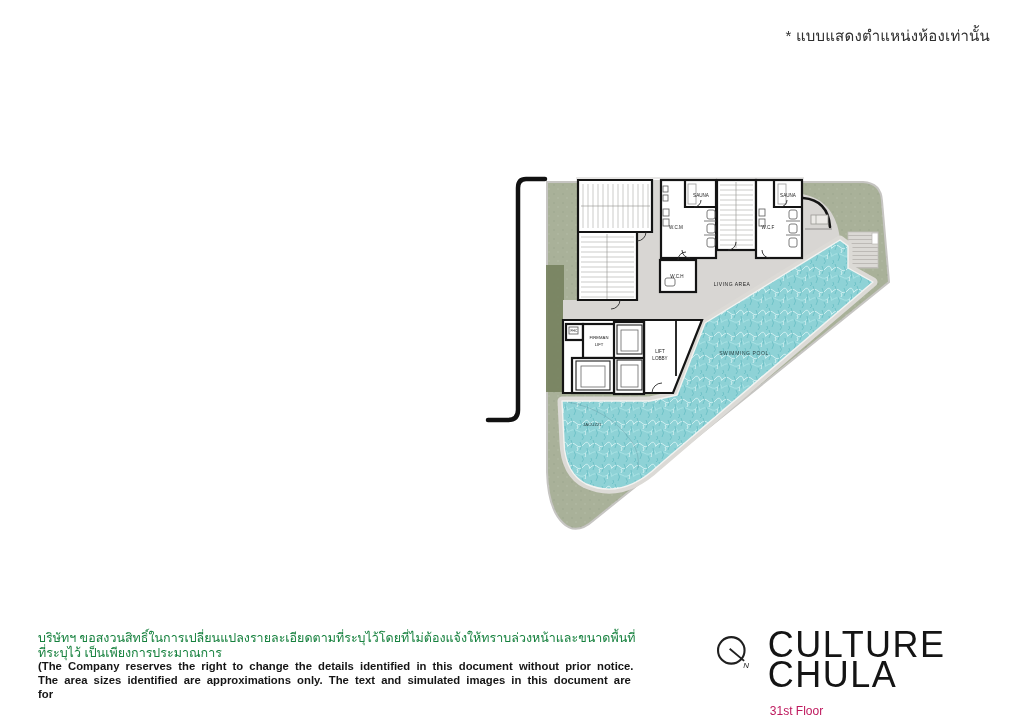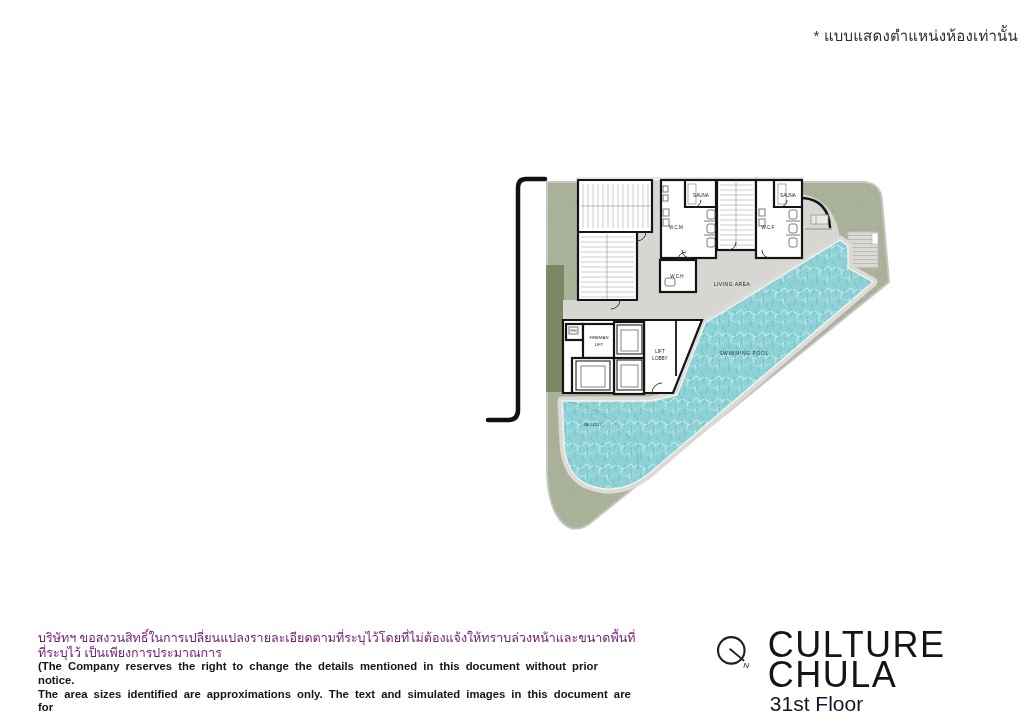--- a/index.html
+++ b/index.html
@@ -1,26 +1,26 @@
 <!DOCTYPE html>
 <html><head>
 <meta charset="utf-8">
 <style>
   html,body{margin:0;padding:0;background:#ffffff;}
   #page{position:relative;width:1024px;height:724px;background:#ffffff;overflow:hidden;
         font-family:"Liberation Sans",sans-serif;color:#1e1e1e;}
-  .note-tr{position:absolute;top:24px;right:6px;font-size:15px;color:#2e2e2e;letter-spacing:.2px;}
+  .note-tr{position:absolute;top:24px;right:34px;font-size:15px;color:#2e2e2e;letter-spacing:.2px;}
   #plan-wrap{position:absolute;left:480px;top:110px;width:420px;height:420px;}
   .disc{position:absolute;left:38px;top:631px;width:600px;}
-  .disc .thai{font-size:12.5px;line-height:14.5px;color:#701a75;}
+  .disc .thai{font-size:12.5px;line-height:14.5px;color:#15803d;}
   .disc .eng{font-size:11.3px;line-height:13.8px;font-weight:700;color:#151515;word-spacing:3px;}
   .brand{position:absolute;left:712px;top:626px;display:flex;align-items:flex-start;}
   .brand-text{margin-left:14px;padding-top:4px;}
   .brand-name{font-size:36px;font-weight:500;letter-spacing:1.5px;color:#141414;line-height:30px;}
-  .brand-floor{font-size:21px;color:#0f172a;margin-top:2px;margin-left:2px;}
+  .brand-floor{font-size:12px;color:#be185d;margin-top:14px;margin-left:2px;}
   svg text{font-family:"Liberation Sans",sans-serif;}
 </style>
 </head>
 <body>
 
 <div id="page">
 
   <div class="note-tr">* แบบแสดงตำแหน่งห้องเท่านั้น</div>
 
   <div id="plan-wrap">
@@ -158,21 +158,21 @@
         <text x="119" y="235.5" font-size="4.2">LIFT</text>
         <text x="180" y="243" font-size="4.6">LIFT</text>
         <text x="180" y="250" font-size="4.6">LOBBY</text>
         <text x="94" y="222" font-size="3.4">FHC</text>
       </g>
     </svg>
   </div>
 
   <div class="disc">
     <div class="thai">บริษัทฯ ขอสงวนสิทธิ์ในการเปลี่ยนแปลงรายละเอียดตามที่ระบุไว้โดยที่ไม่ต้องแจ้งให้ทราบล่วงหน้าและขนาดพื้นที่ที่ระบุไว้ เป็นเพียงการประมาณการ</div>
-    <div class="eng">(The Company reserves the right to change the details mentioned in this document without prior notice.</div>
+    <div class="eng">(The Company reserves the right to change the details identified in this document without prior notice.</div>
     <div class="eng">The area sizes identified are approximations only. The text and simulated images in this document are for</div>
 
   </div>
 
   <div class="brand">
     <svg width="52" height="52" viewBox="0 0 52 52">
       <circle cx="24" cy="24" r="16.5" fill="none" stroke="#1f1f1f" stroke-width="2.6"></circle>
       <line x1="22" y1="22" x2="40" y2="37" stroke="#1f1f1f" stroke-width="2.3"></line>
       <text x="39" y="46" font-size="10" font-style="italic" fill="#1f1f1f">N</text>
     </svg>

